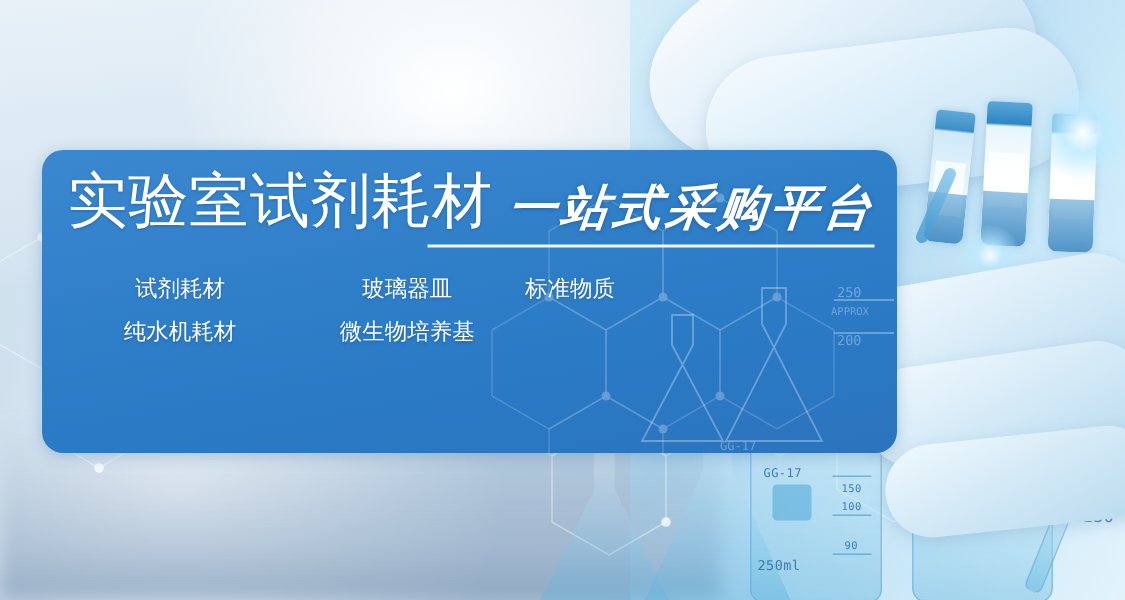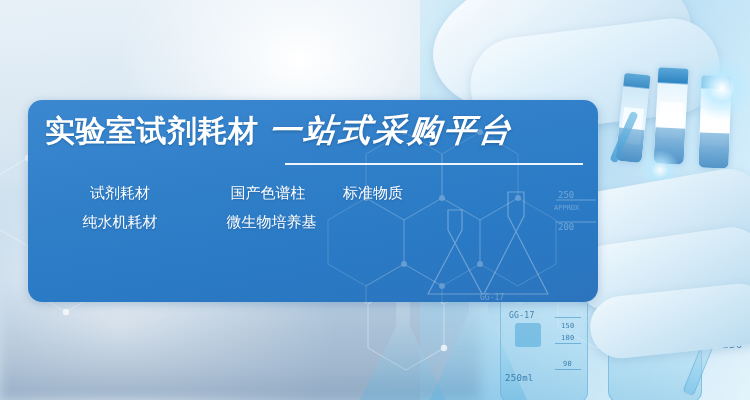--- a/index.html
+++ b/index.html
@@ -93,21 +93,21 @@
   .panel{position:absolute;left:28px;top:100px;width:570px;height:202px;
     border-radius:14px;overflow:hidden;
     background:linear-gradient(170deg,#3b88d0 0%,#2f7ec8 42%,#2a79c4 72%,#2c74bd 100%);
     box-shadow:0 2px 10px rgba(40,95,150,.28);}
   .panel .pmol{position:absolute;inset:0;opacity:.30;}
   .panel .pglass{position:absolute;right:0;bottom:0;width:210px;height:120px;opacity:.38;}
   .panel-inner{position:relative;z-index:3;height:100%;}
 
   .title-row{position:absolute;left:17px;top:14px;display:flex;align-items:flex-end;}
   .title-bold{font-family:"DejaVu Sans","Liberation Sans",sans-serif;
-    font-weight:bold;font-size:30px;color:#ffffff;letter-spacing:.5px;line-height:1;
+    font-weight:normal;font-size:40px;color:#ffffff;letter-spacing:.5px;line-height:1;
     text-shadow:0 1px 2px rgba(20,70,120,.45);}
   .title-calli{margin-left:10px;
     font-family:"DejaVu Serif","Liberation Serif",serif;
     font-weight:bold;font-style:italic;font-size:32px;color:#ffffff;line-height:1;
     letter-spacing:3px;transform:skewX(-6deg);
     text-shadow:0 1px 3px rgba(18,65,115,.5);}
   .title-underline{position:absolute;left:257px;top:63px;width:298px;height:2px;
     background:rgba(255,255,255,.92);}
 
   .cats{position:absolute;left:19px;top:78px;width:545px;}
@@ -253,21 +253,21 @@
     <div class="panel-inner">
       <div class="title-row">
         <span class="title-bold">实验室试剂耗材</span>
         <span class="title-calli">一站式采购平台</span>
       </div>
       <div class="title-underline"></div>
 
       <div class="cats">
         <div class="cat-row">
           <span class="cat c1">试剂耗材</span>
-          <span class="cat c3">国产色谱柱</span>
+          <span class="cat c2">玻璃器皿</span>
           <span class="cat c4">标准物质</span>
         </div>
         <div class="cat-row">
           <span class="cat c1">纯水机耗材</span>
           <span class="cat c2">微生物培养基</span>
         </div>
       </div>
     </div>
   </div>
 

